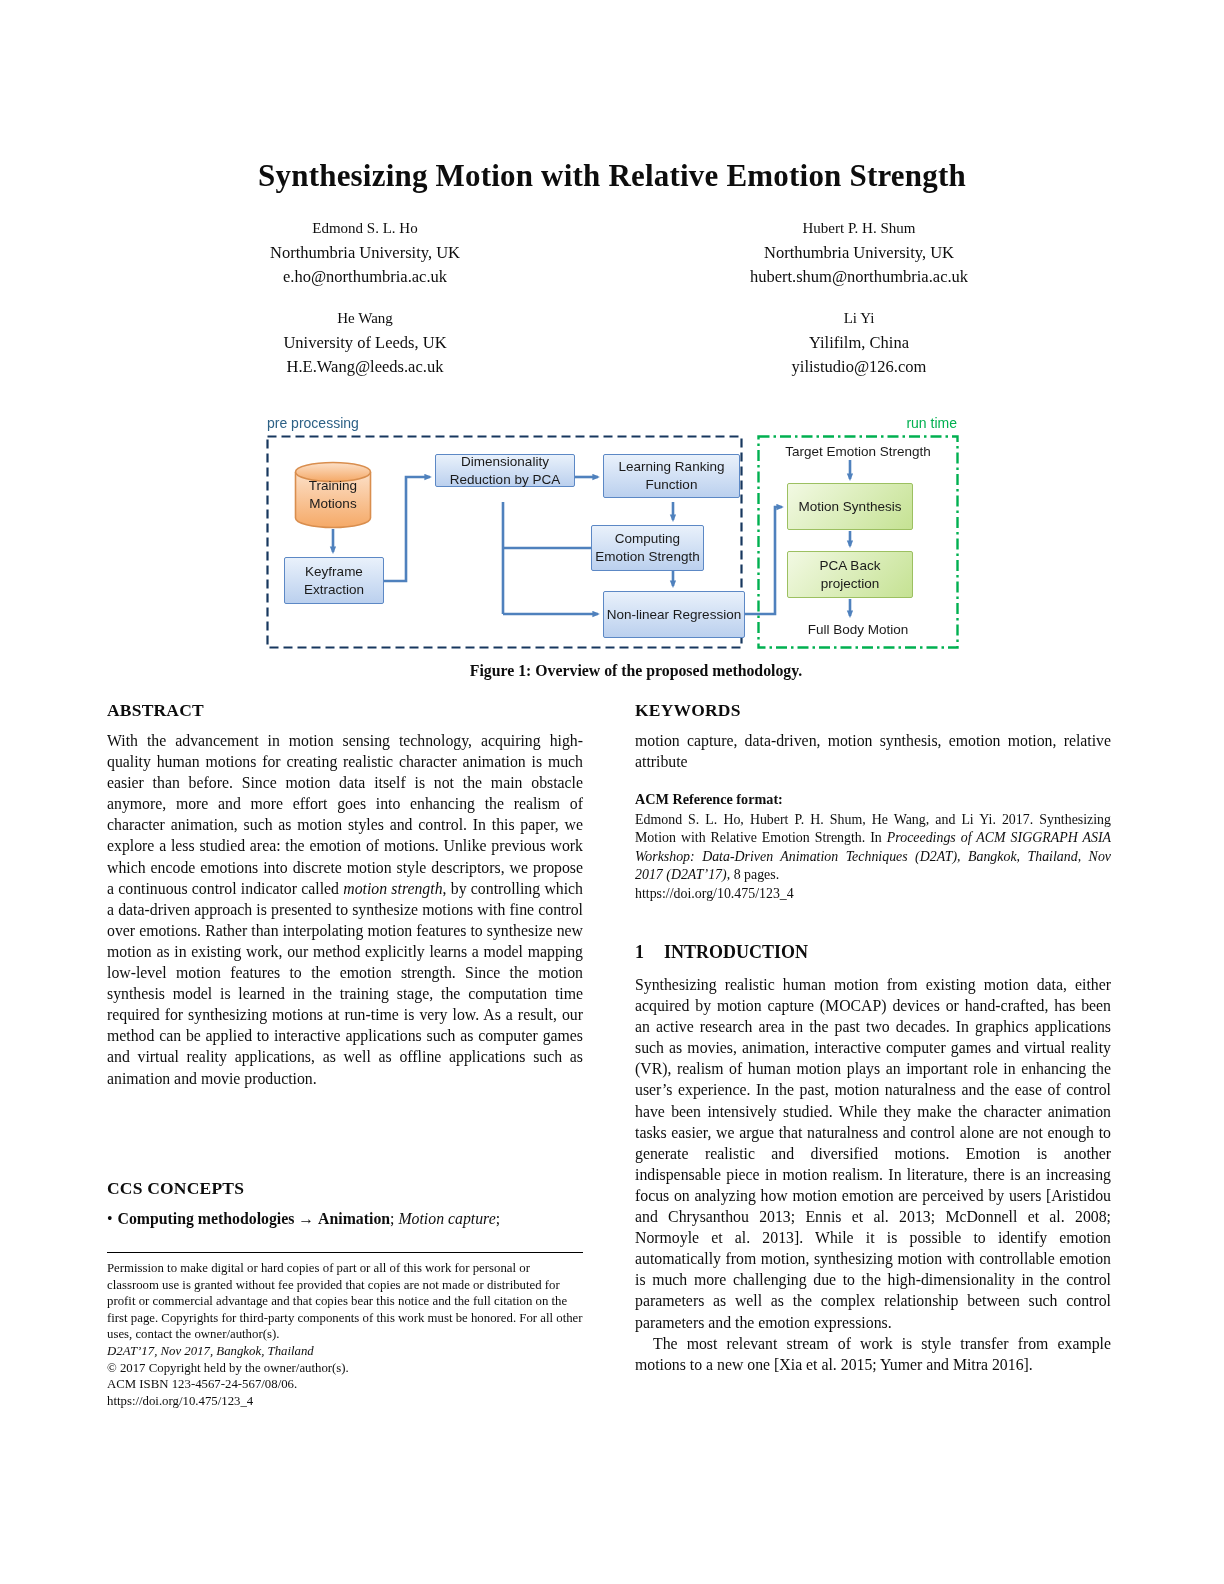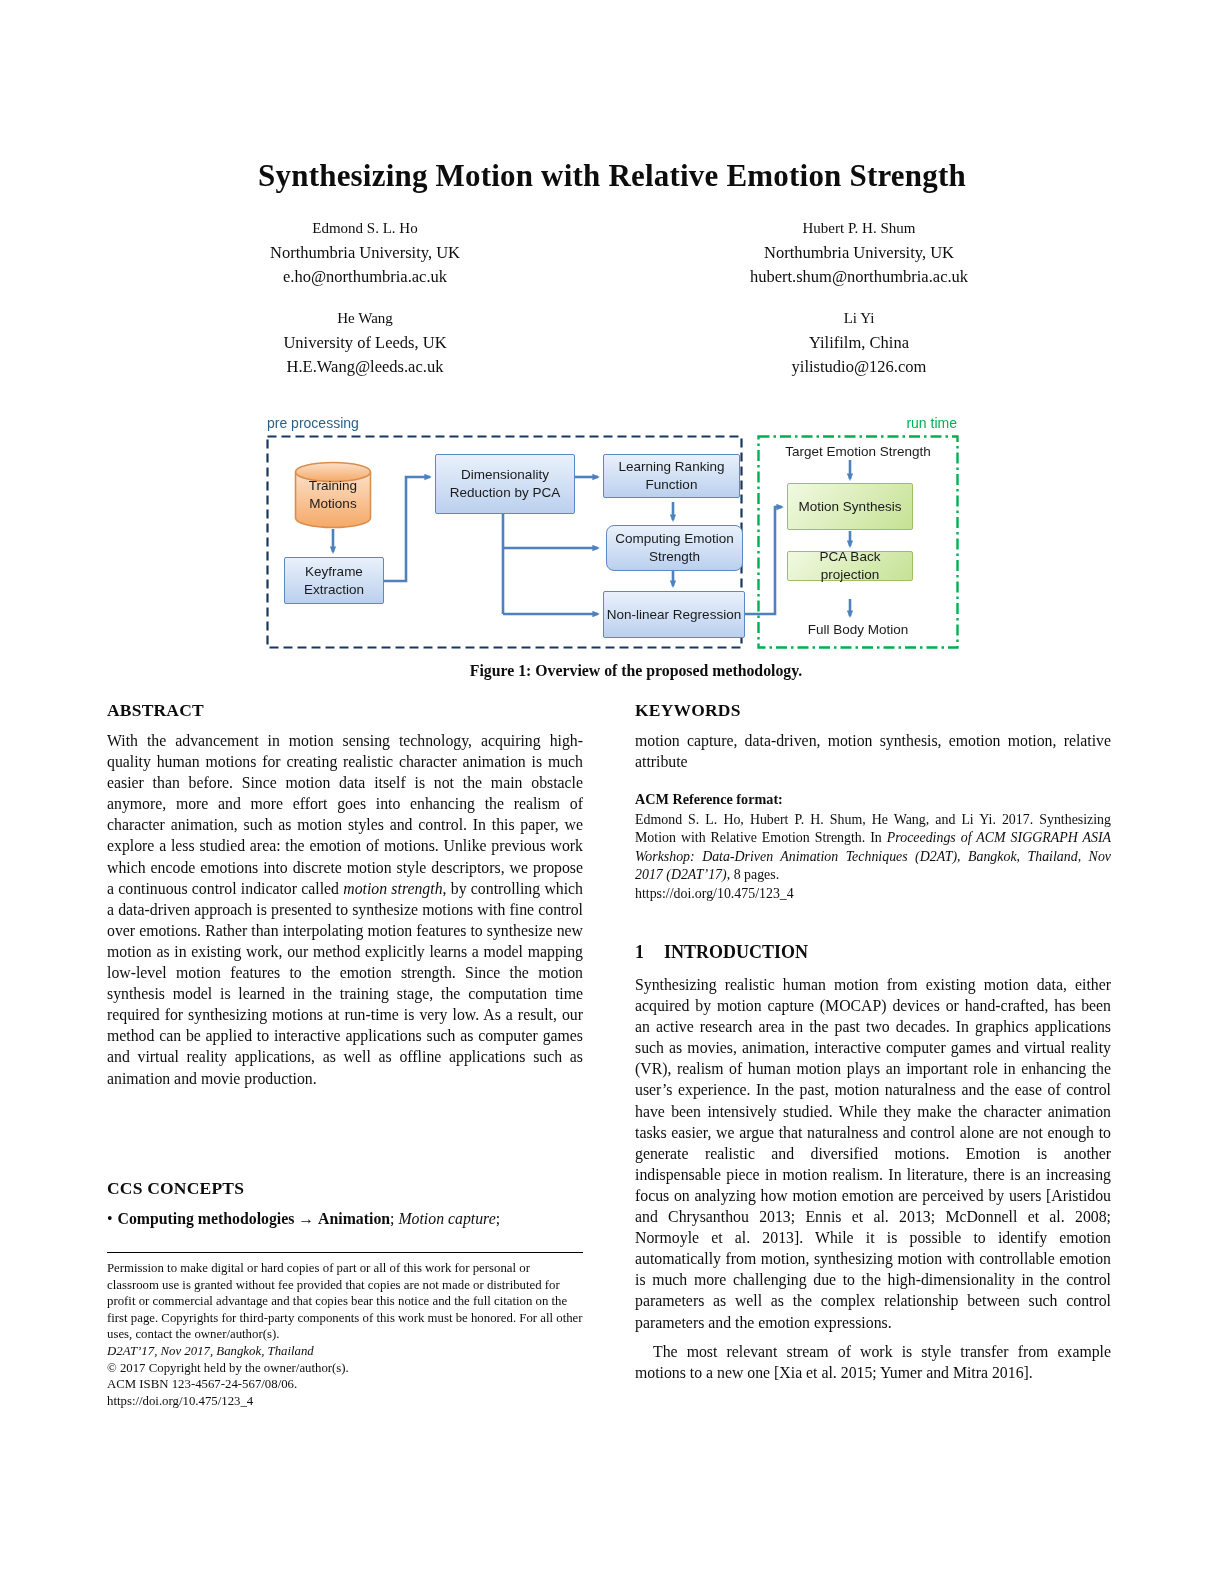--- a/index.html
+++ b/index.html
@@ -67,21 +67,21 @@
   .footnote-block{left:107px;top:1252px;font-size:12.8px;line-height:16.6px;}
   .footnote-rule{border-top:1.2px solid #000;margin-bottom:7px;width:476px;}
   .fn-italic{font-style:italic;}
 
   .keywords-block{left:635px;top:700px;}
   .acmref-block{left:635px;top:790px;font-size:13.9px;line-height:18.6px;}
   .acmref-head{font-weight:bold;font-size:14.2px;margin-bottom:2px;}
   .intro-block{left:635px;top:942px;}
   .intro-head{display:flex;font-size:18px;font-weight:bold;margin-bottom:11px;}
   .intro-head .num{margin-right:20px;}
-  .intro-p2{text-indent:18px;margin-top:8px;}
+  .intro-p2{text-indent:18px;margin-top:0;}
   i{font-style:italic;}
 </style>
 </head>
 <body>
 
 <div class="page">
 
   <div class="title">Synthesizing Motion with Relative Emotion Strength</div>
 
   <div class="authors-col left">
@@ -145,28 +145,28 @@
         <path d="M590 184 L590 201" marker-end="url(#arr)"></path>
       </g>
     </svg>
 
     <span class="fig-zone-label pre">pre processing</span>
     <span class="fig-zone-label run">run time</span>
 
     <div class="cyl-label">Training Motions</div>
 
     <div class="node blue" style="left:24px;top:142px;width:100px;height:47px;">Keyframe Extraction</div>
-    <div class="node blue" style="left:175px;top:39px;width:140px;height:60px;">Dimensionality Reduction by PCA</div>
+    <div class="node blue" style="left:175px;top:39px;width:140px;height:33px;">Dimensionality Reduction by PCA</div>
     <div class="node blue" style="left:343px;top:39px;width:137px;height:44px;">Learning Ranking Function</div>
-    <div class="node blue" style="left:346px;top:110px;width:137px;height:46px;border-radius:8px;">Computing Emotion Strength</div>
+    <div class="node blue" style="left:331px;top:110px;width:113px;height:46px;">Computing Emotion Strength</div>
     <div class="node blue" style="left:343px;top:176px;width:142px;height:47px;">Non-linear Regression</div>
 
     <div class="fig-text" style="left:498px;top:29px;width:200px;">Target Emotion Strength</div>
     <div class="node green" style="left:527px;top:68px;width:126px;height:47px;">Motion Synthesis</div>
-    <div class="node green" style="left:527px;top:136px;width:126px;height:30px;">PCA Back projection</div>
+    <div class="node green" style="left:527px;top:136px;width:126px;height:47px;">PCA Back projection</div>
     <div class="fig-text" style="left:498px;top:207px;width:200px;">Full Body Motion</div>
   </div>
 
   <div class="caption">Figure 1: Overview of the proposed methodology.</div>
 
   <div class="col-block abstract-block">
     <h2 class="sec">ABSTRACT</h2>
     <p class="body"><span>With the advancement in motion sensing technology, acquiring high-quality human motions for creating realistic character animation is much easier than before. Since motion data itself is not the main obstacle anymore, more and more effort goes into enhancing the realism of character animation, such as motion styles and control. In this paper, we explore a less studied area: the emotion of motions. Unlike previous work which encode emotions into discrete motion style descriptors, we propose a continuous control indicator called </span><i>motion strength</i><span>, by controlling which a data-driven approach is presented to synthesize motions with fine control over emotions. Rather than interpolating motion features to synthesize new motion as in existing work, our method explicitly learns a model mapping low-level motion features to the emotion strength. Since the motion synthesis model is learned in the training stage, the computation time required for synthesizing motions at run-time is very low. As a result, our method can be applied to interactive applications such as computer games and virtual reality applications, as well as offline applications such as animation and movie production.</span></p>
   </div>
 

